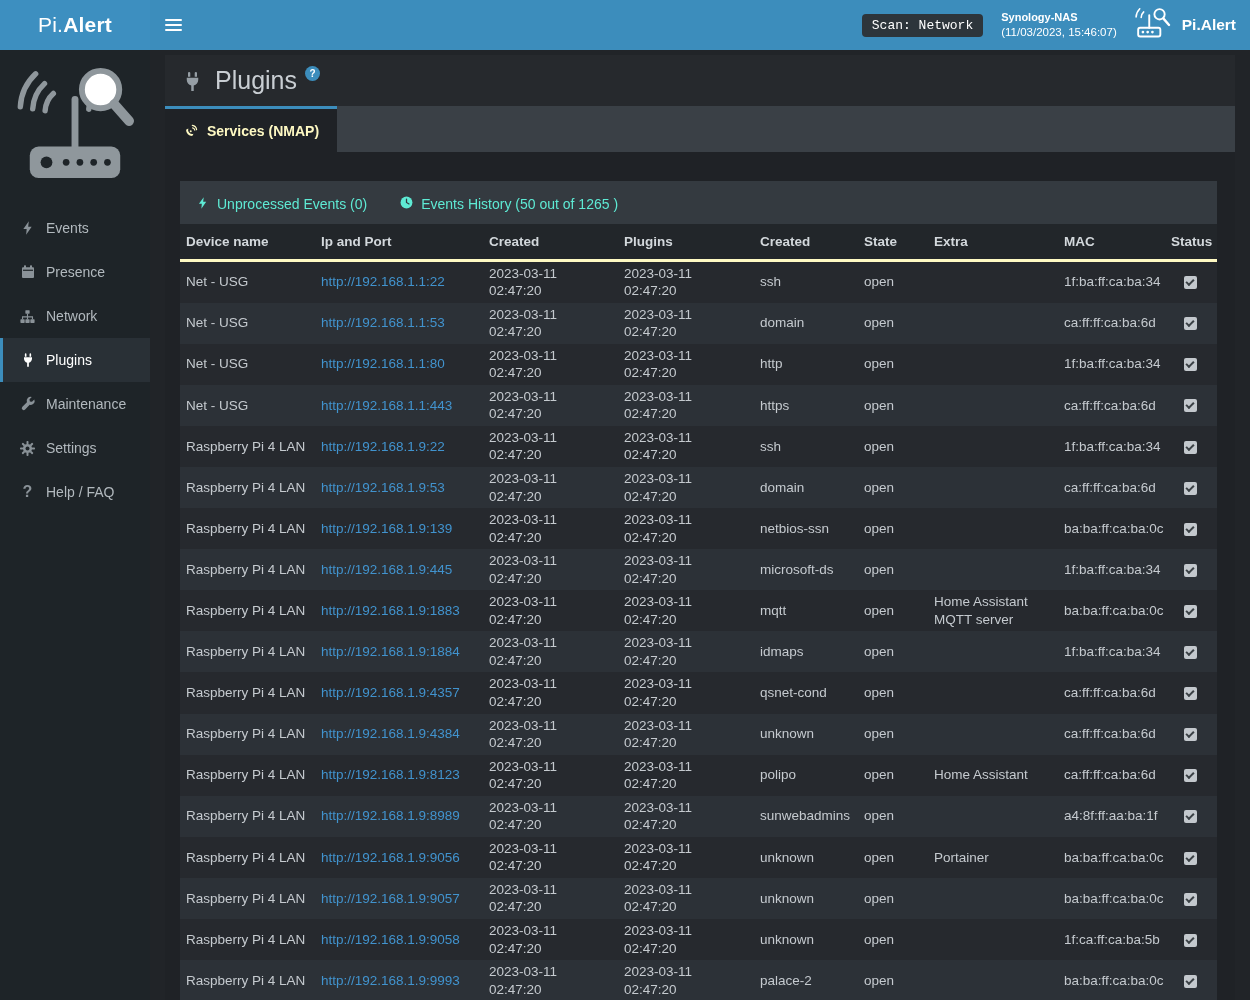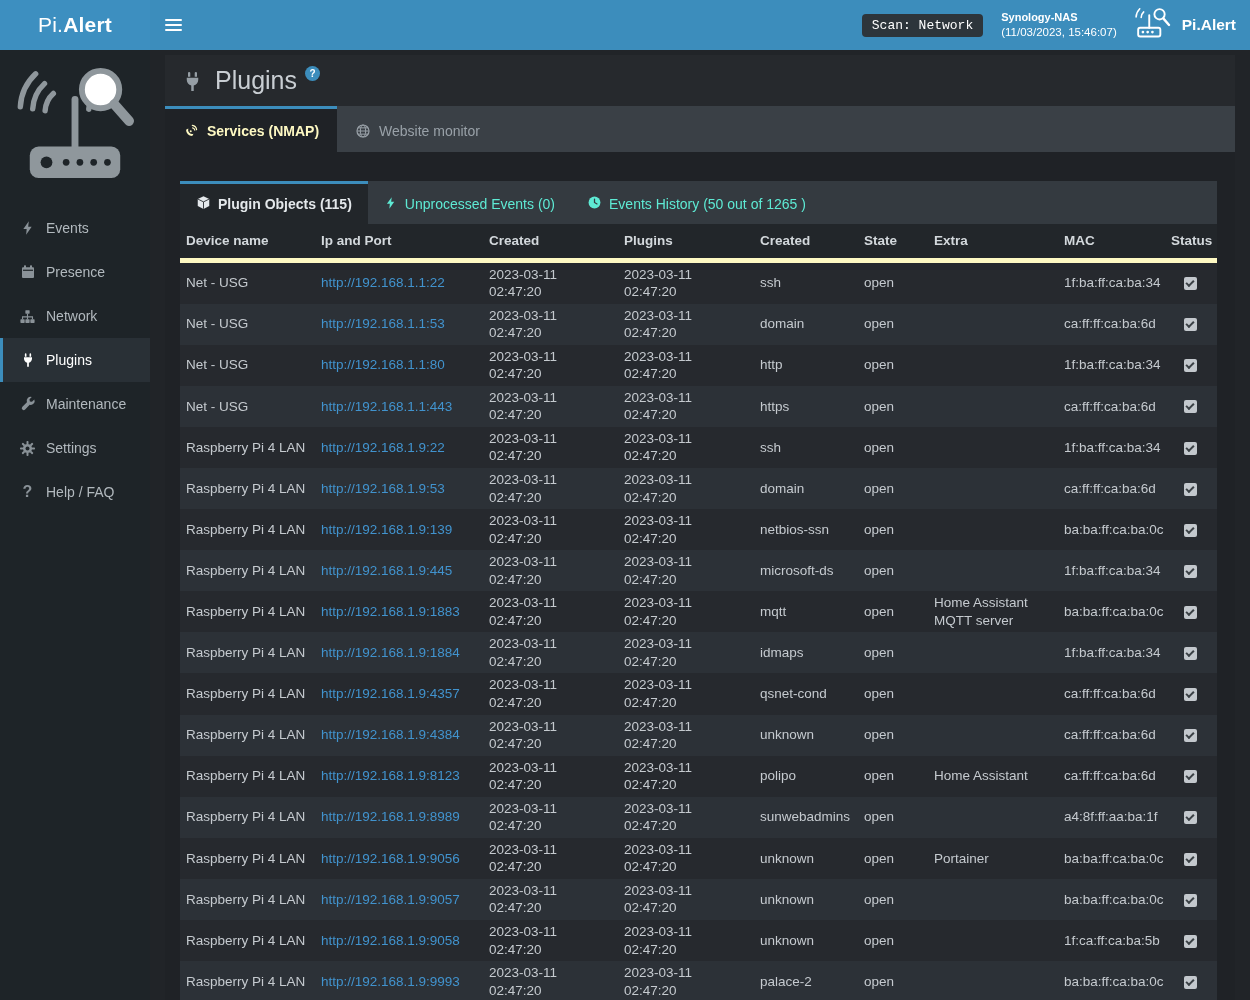--- a/index.html
+++ b/index.html
@@ -43,21 +43,21 @@
   .tab.active { background:#1f2226; border-top-color:#3c8dbc; color:#fef9c3; font-weight:700; }
   .tab .ti { display:flex; align-items:center; }
 
   .pane { background:#1f2226; padding:29px 18px 0 15px; min-height:810px; }
 
   .subtabs { display:flex; background:#343a40; height:43px; }
   .subtab { display:flex; align-items:center; gap:7px; padding:0 16px; font-size:14px; color:#5eead4; border-top:3px solid transparent; cursor:pointer; }
   .subtab.active { background:#22262a; border-top-color:#3c8dbc; color:#e4e8eb; font-weight:700; }
 
   table { border-collapse:collapse; table-layout:fixed; width:1037px; }
-  thead th { height:36px; text-align:left; font-size:13.5px; font-weight:700; color:#d3d8dc; padding:0 8px 0 6px; background:#22262a; border-bottom:5px solid #fef9c3; }
+  thead th { height:36px; text-align:left; font-size:13.5px; font-weight:700; color:#d3d8dc; padding:0 8px 0 6px; background:#22262a; border-bottom:3px solid #fef9c3; }
   thead th.th-status { text-align:center; }
   tbody td { height:28px; padding:3px 8px 3px 6px; font-size:13.5px; color:#c5cacf; vertical-align:middle; line-height:1.3; overflow:hidden; }
   tbody tr:nth-child(odd) { background:#26292e; }
   tbody tr:nth-child(even) { background:#2c3137; }
   a.link { color:#4193ce; text-decoration:none; }
   td.status-cell { text-align:center; }
   .checkbox { display:inline-block; width:13px; height:13px; background:#c3c8cd; border-radius:2px; position:relative; vertical-align:middle; cursor:pointer; }
   .checkbox.checked::after { content:""; position:absolute; left:2.5px; top:3px; width:6px; height:3px; border-left:2px solid #3a4045; border-bottom:2px solid #3a4045; transform:rotate(-45deg); }
 </style>
 </head>
@@ -206,43 +206,24 @@
       <div class="tab active">
         <span class="ti">
           <svg width="16" height="16" viewBox="0 0 24 24">
               <path d="M4.6 10.2a9 9 0 0 0 9.2 9.2l2-3.3a6.3 6.3 0 0 1-7.9-7.9z" fill="currentColor"></path>
               <circle cx="11.6" cy="12.4" r="1.5" fill="currentColor"></circle>
               <path d="M14 3.6a7.4 7.4 0 0 1 6.4 6.4M14.4 7.3a4.2 4.2 0 0 1 3.3 3.3" stroke="currentColor" stroke-width="1.8" fill="none" stroke-linecap="round"></path>
             </svg>
         </span>
         <span>Services (NMAP)</span>
       </div>
-      <div class="tab">
-        <span class="ti">
-          <svg width="16" height="16" viewBox="0 0 24 24" fill="none" stroke="currentColor">
-              <circle cx="12" cy="12" r="9" stroke-width="1.8"></circle>
-              <ellipse cx="12" cy="12" rx="4" ry="9" stroke-width="1.5"></ellipse>
-              <path d="M3.4 12h17.2M4.6 7.3h14.8M4.6 16.7h14.8" stroke-width="1.5"></path>
-            </svg>
-        </span>
-        <span>Website monitor</span>
-      </div>
     </div>
 
     <div class="pane">
       <div class="subtabs">
-        <div class="subtab active">
-          <span class="ti">
-            <svg width="15" height="15" viewBox="0 0 24 24">
-                <path d="M12 1.8 2.8 6.4v11.2L12 22.2l9.2-4.6V6.4z" fill="currentColor"></path>
-                <path d="M2.8 6.4 12 11l9.2-4.6M12 11v11" stroke="#22262a" stroke-width="1.4" fill="none"></path>
-              </svg>
-          </span>
-          <span>Plugin Objects (115)</span>
-        </div>
         <div class="subtab">
           <span class="ti">
             <svg width="14" height="14" viewBox="0 0 24 24" fill="currentColor">
                 <path d="M13.2 2 5 13.4h5L9.2 22 17.5 10h-5.2z"></path>
               </svg>
           </span>
           <span>Unprocessed Events (0)</span>
         </div>
         <div class="subtab">
           <span class="ti">

